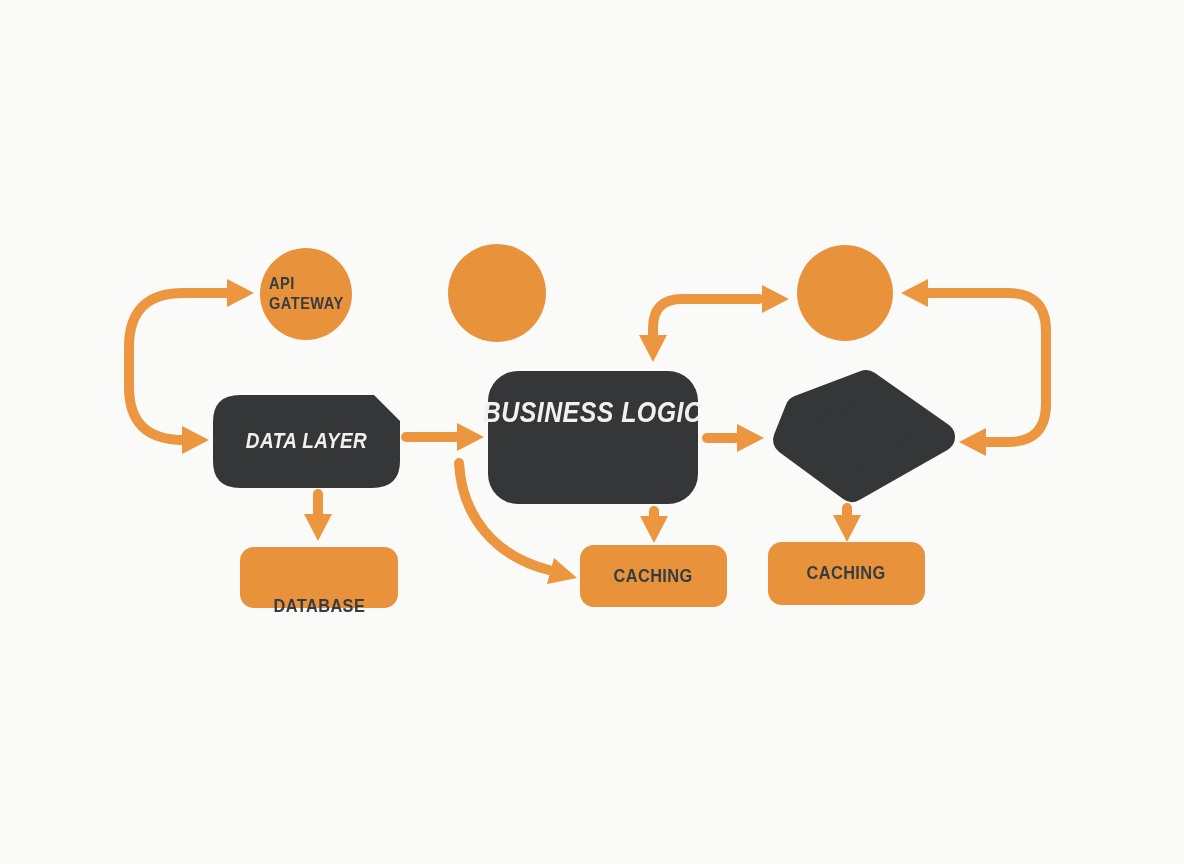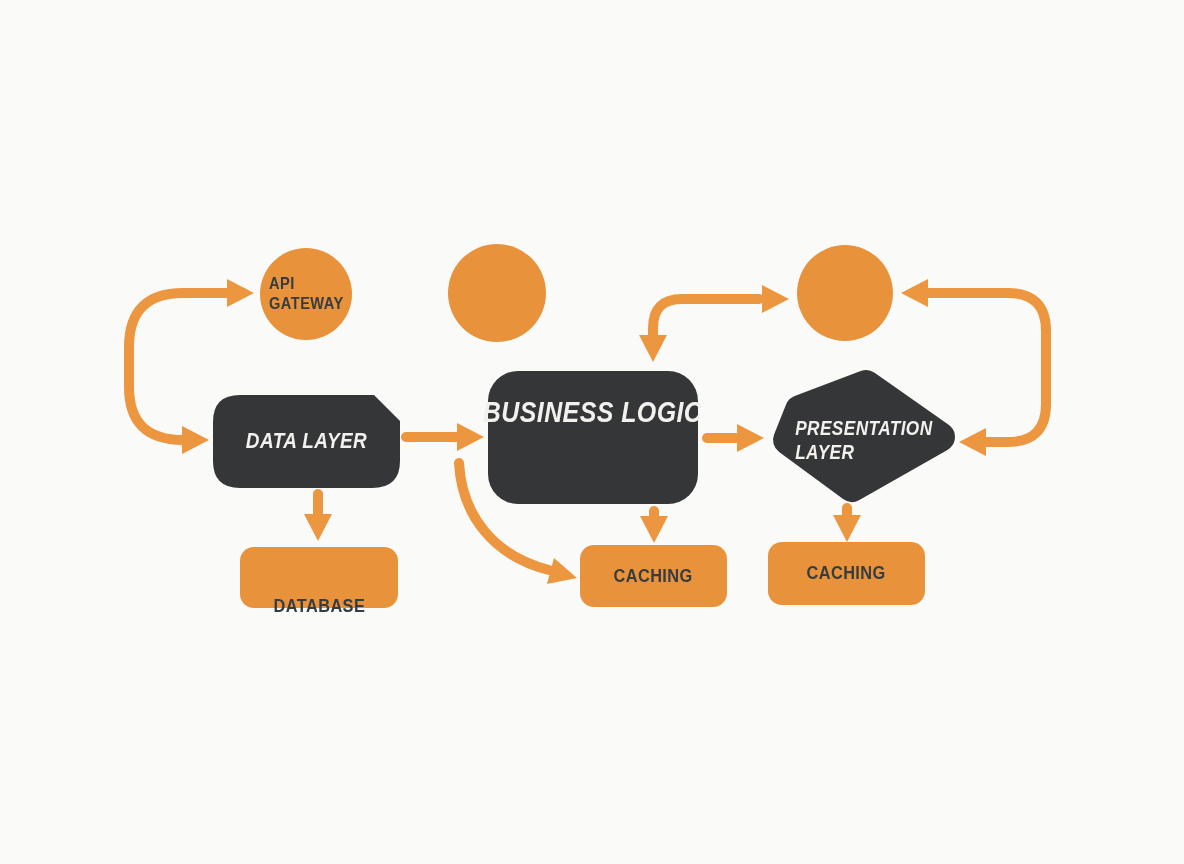--- a/index.html
+++ b/index.html
@@ -96,26 +96,20 @@
         <span>DATA LAYER</span>
       </span>
   </div>
 
   <div class="label light" style="left:498px; top:396px; width:190px; height:32px; font-size:29px;">
     <span class="cond">
         <span>BUSINESS LOGIC</span>
       </span>
   </div>
 
-  <div class="label light" style="left:784px; top:412px; width:160px; height:56px; font-size:20px;">
-    <span class="cond">
-      <span>PRESENTATION</span>
-      <span>LAYER</span>
-    </span>
-  </div>
 
   <div class="label" style="left:244px; top:592px; width:150px; height:28px; font-size:19px;">
     <span class="cond">
         <span>DATABASE</span>
       </span>
   </div>
 
   <div class="label" style="left:583px; top:562px; width:140px; height:28px; font-size:19px;">
     <span class="cond">
         <span>CACHING</span>

